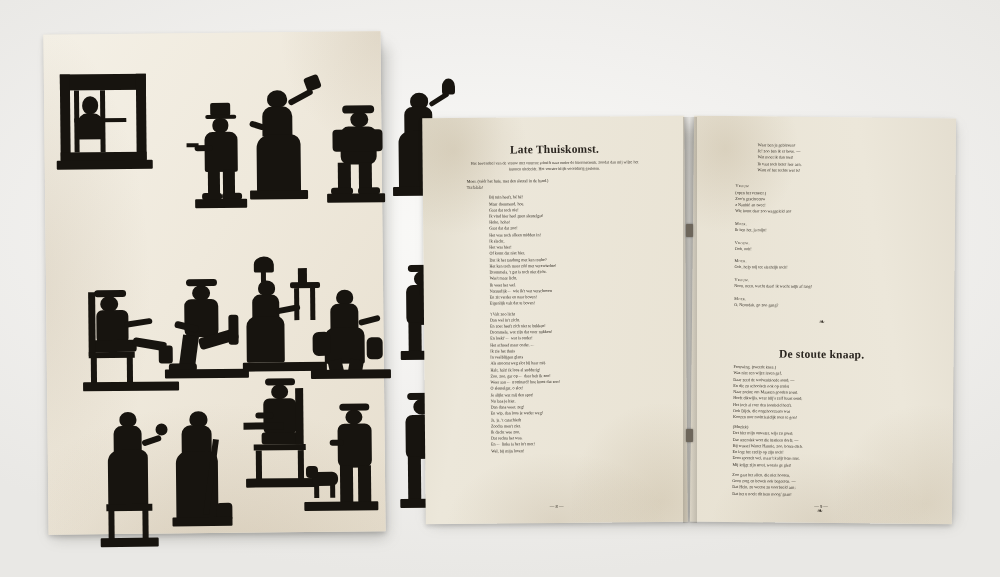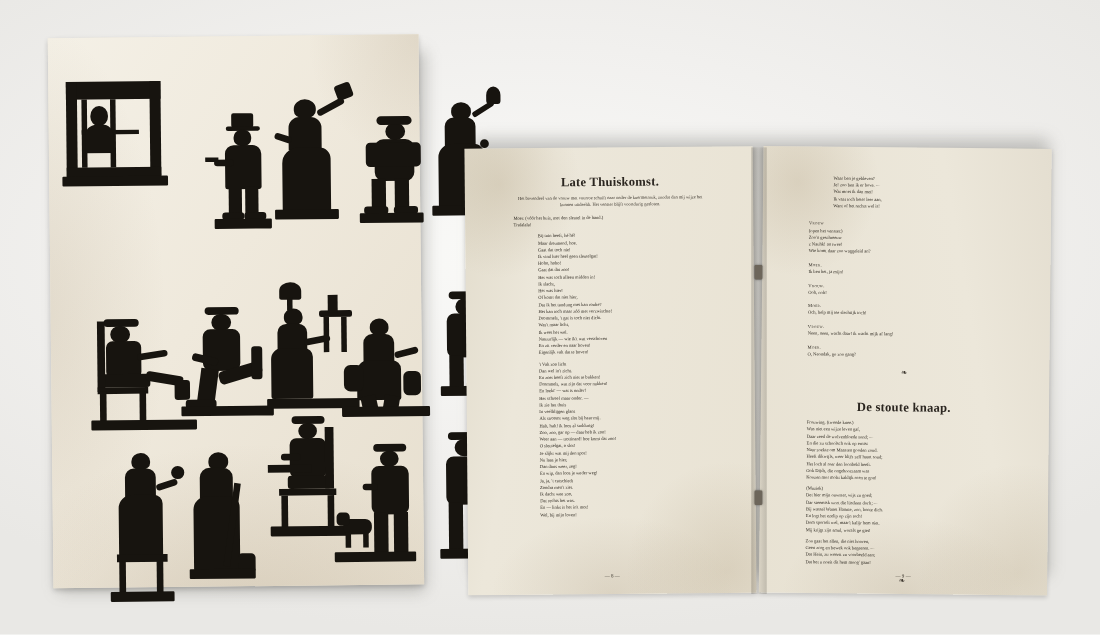--- a/index.html
+++ b/index.html
@@ -62,21 +62,21 @@
     background: #17140f;
   }
   .fig.base {
     border-radius: 1px;
   }
 
   
   #booklet {
     position: absolute;
     left: 424px;
-    top: 134px;
+    top: 117px;
     width: 530px;
     height: 406px;
   }
   .page {
     position: absolute;
     top: 0;
     width: 262px;
     height: 100%;
     background: #e8e3d6;
     overflow: hidden;

